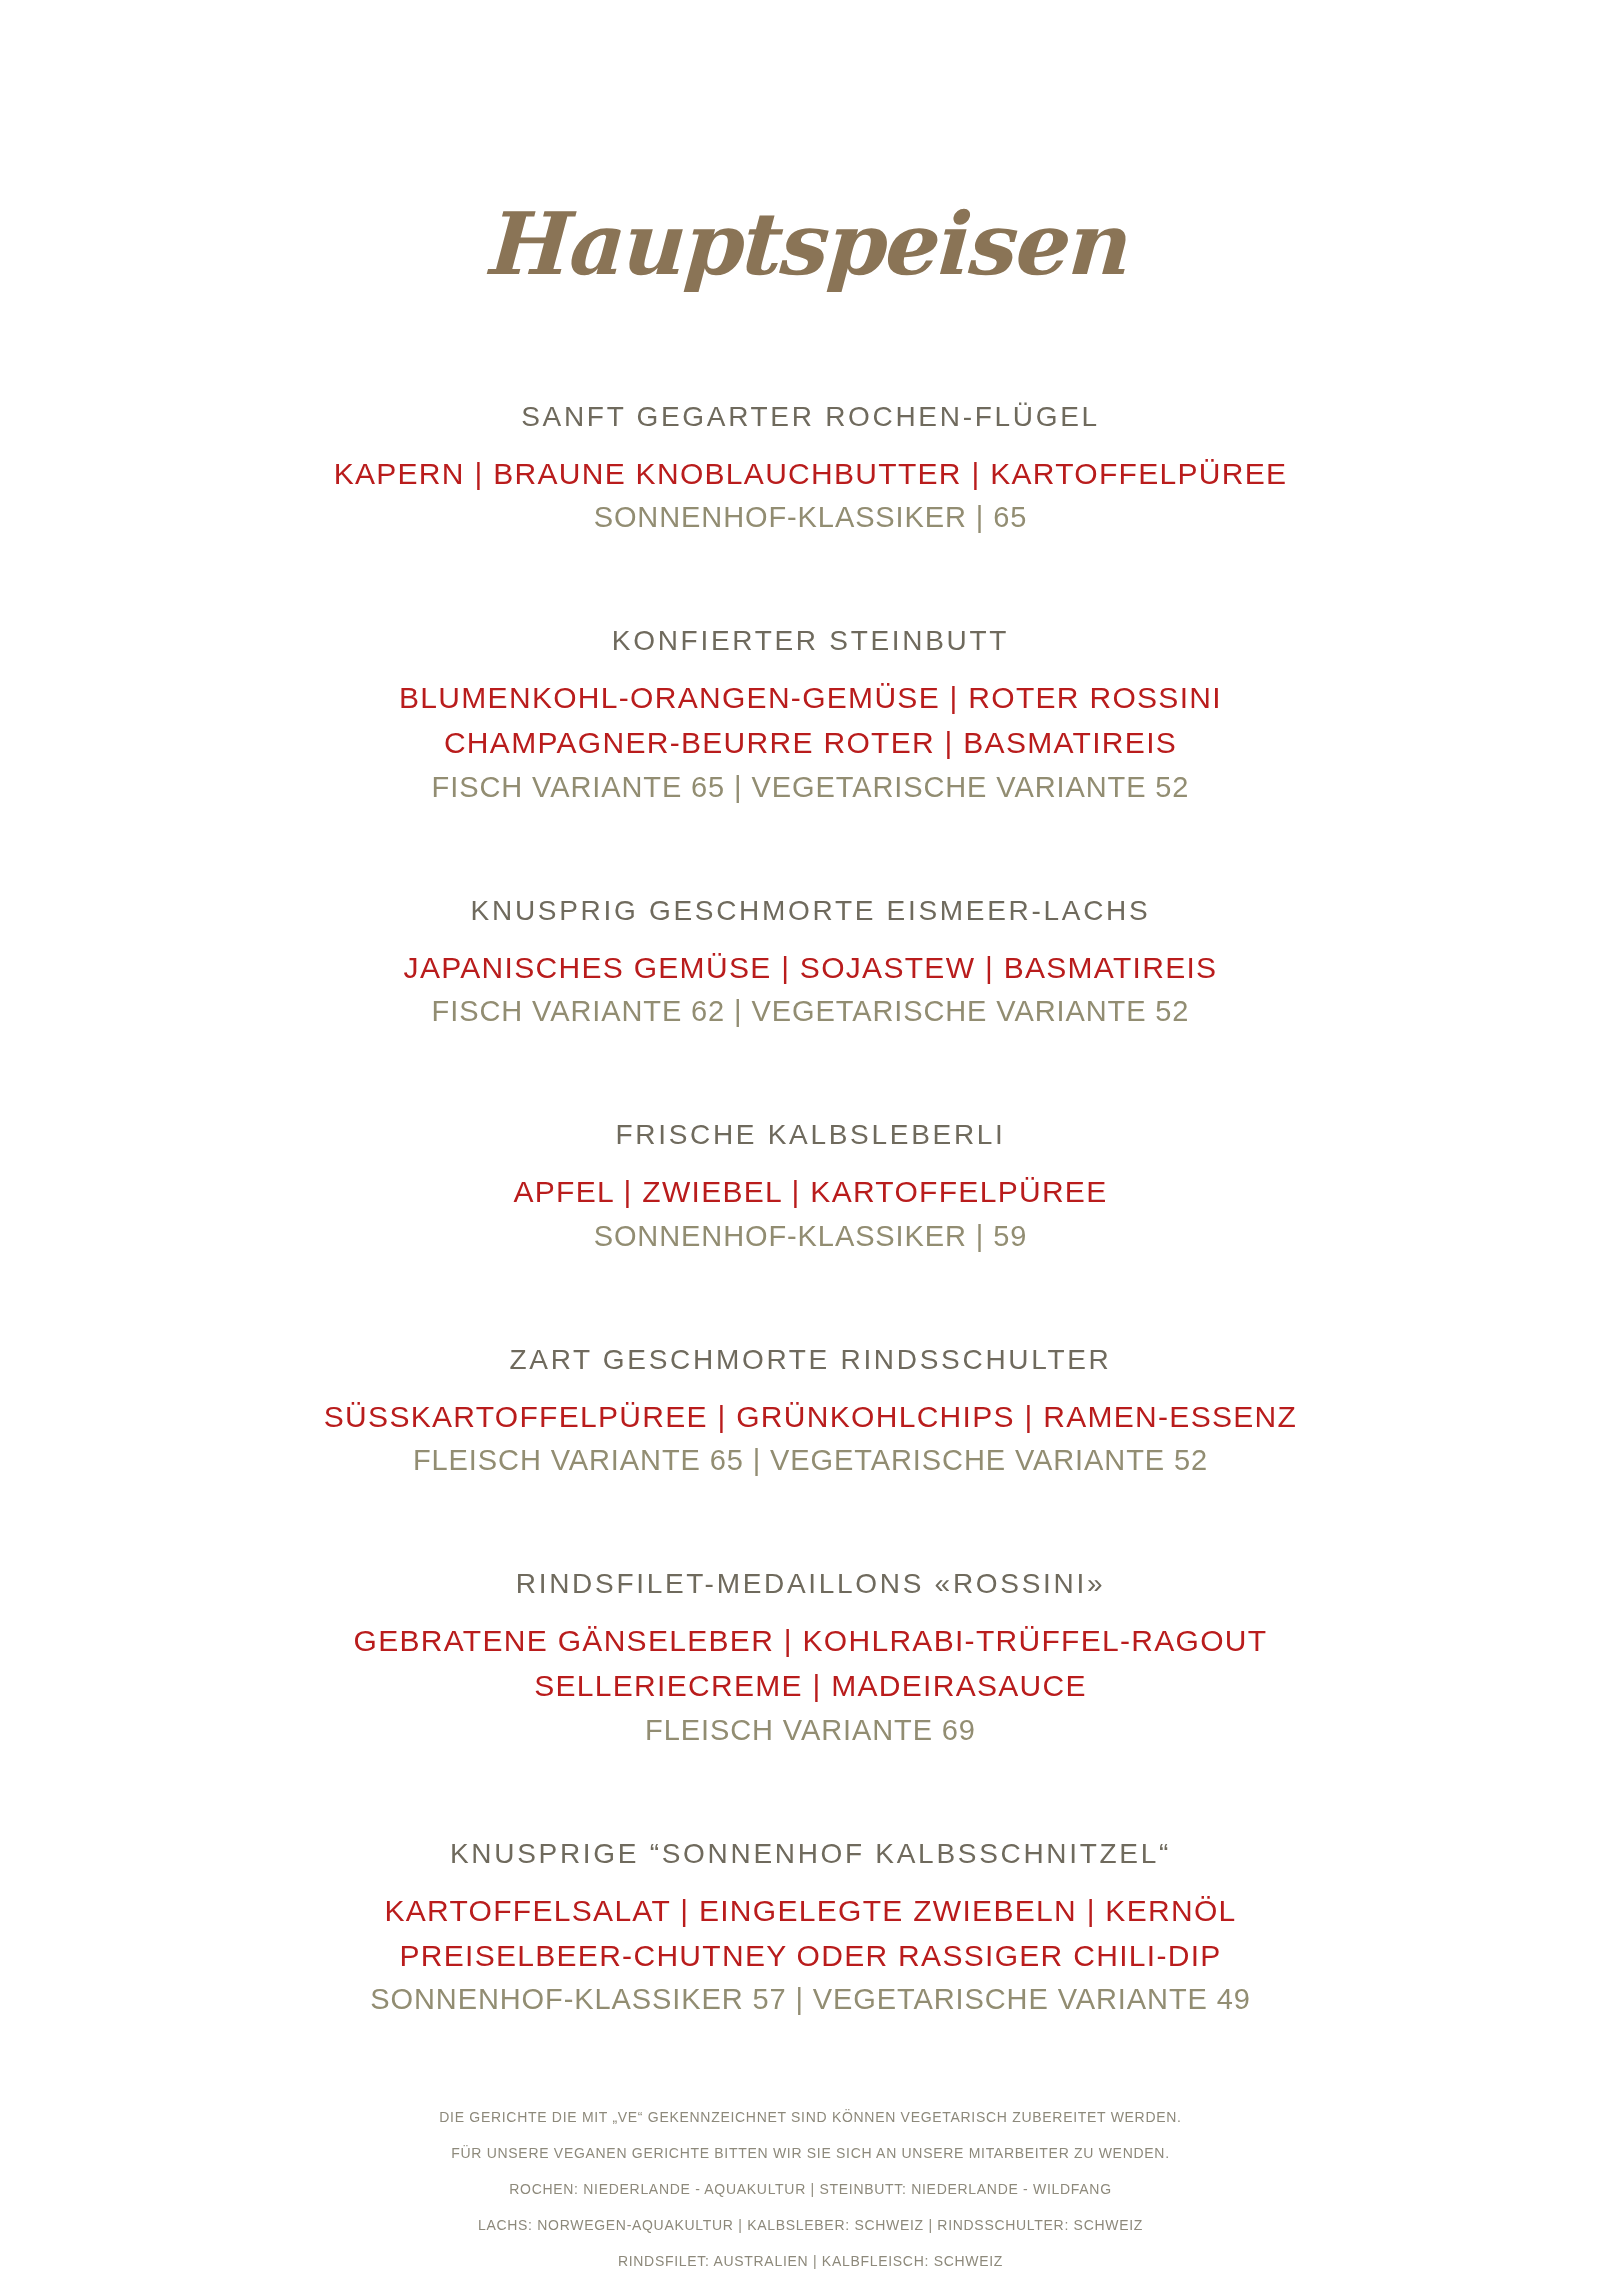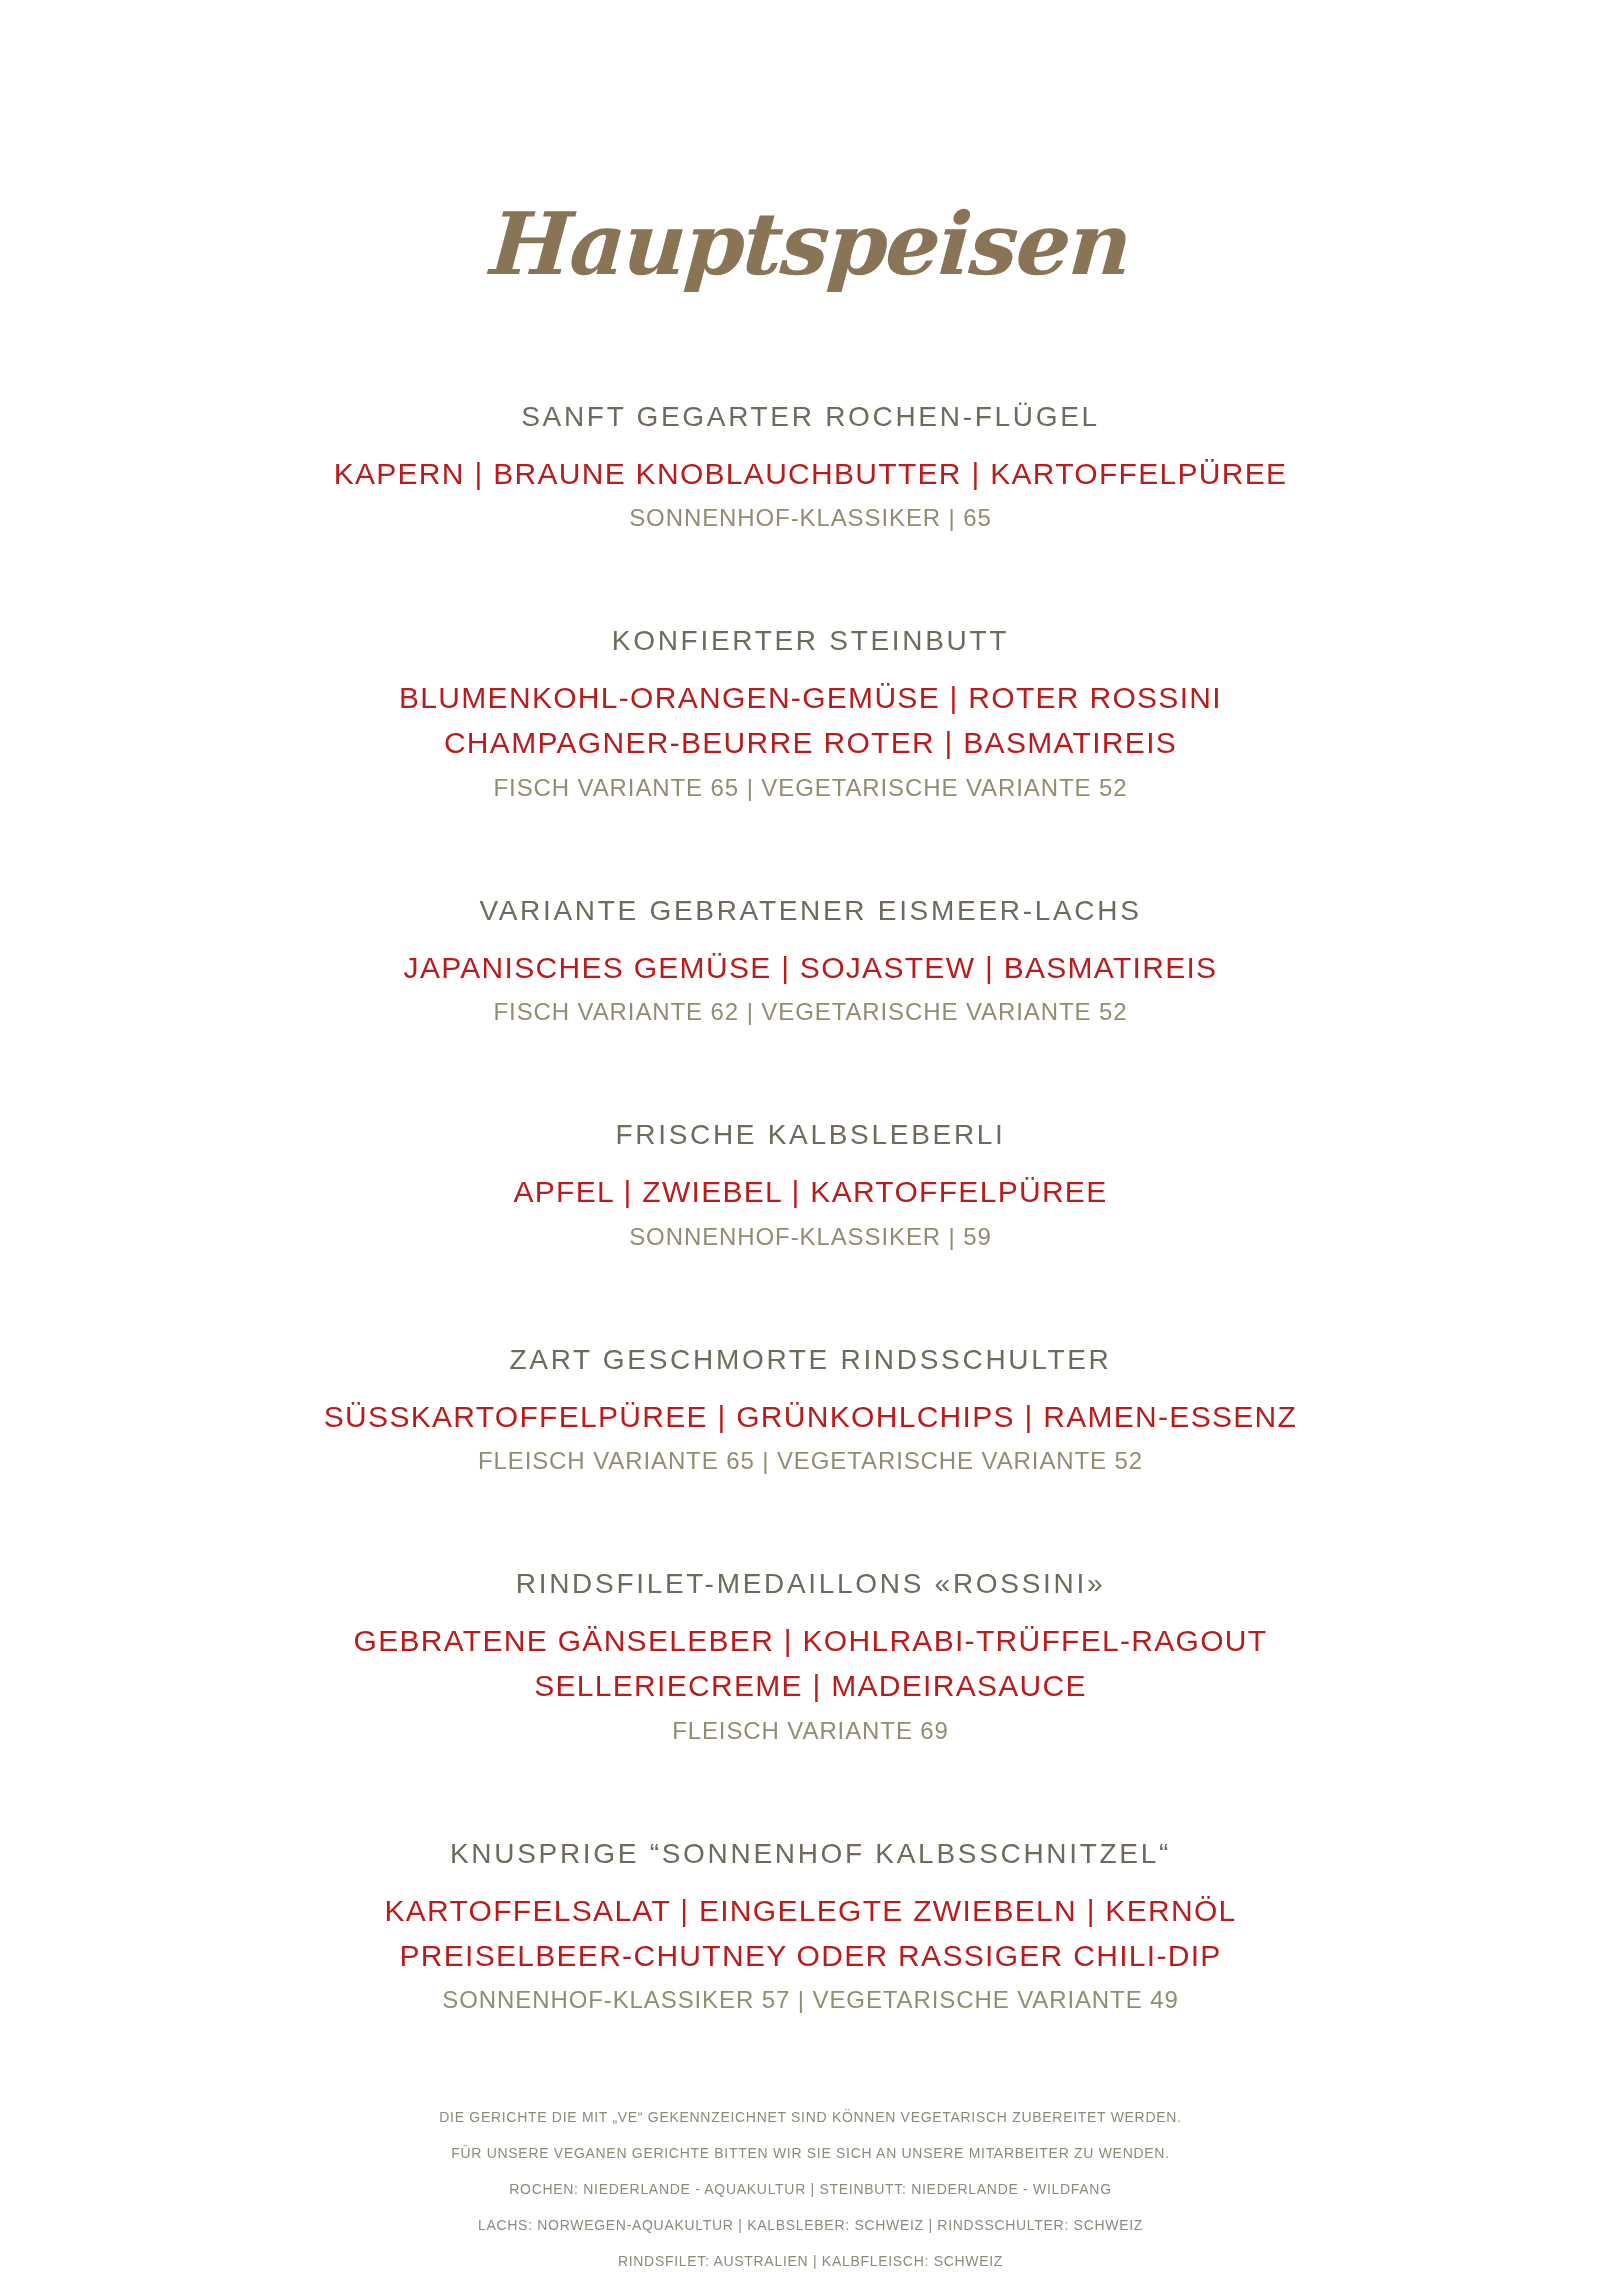--- a/index.html
+++ b/index.html
@@ -43,21 +43,21 @@
   }
   .dish-desc {
     font-size: 30px;
     line-height: 45px;
     font-weight: 300;
     letter-spacing: 1.3px;
     color: #b91c1c;
     margin: 0;
   }
   .dish-variant {
-    font-size: 24px;
+    font-size: 29px;
     line-height: 41px;
     letter-spacing: 0.9px;
     color: #928d72;
     margin: 1.8px 0 0 0;
   }
   .footnotes {
     margin: 50px auto 0 auto;
     width: 1343px;
     font-size: 14px;
     line-height: 36px;
@@ -82,21 +82,21 @@
   </section>
 
   <section class="dish">
     <h2 class="dish-name">KONFIERTER STEINBUTT</h2>
     <p class="dish-desc">BLUMENKOHL-ORANGEN-GEMÜSE | ROTER ROSSINI</p>
     <p class="dish-desc">CHAMPAGNER-BEURRE ROTER | BASMATIREIS</p>
     <p class="dish-variant">FISCH VARIANTE 65 | VEGETARISCHE VARIANTE 52</p>
   </section>
 
   <section class="dish">
-    <h2 class="dish-name">VARIANTE GEBRATENER EISMEER-LACHS</h2>
+    <h2 class="dish-name">KNUSPRIG GESCHMORTE EISMEER-LACHS</h2>
     <p class="dish-desc">JAPANISCHES GEMÜSE | SOJASTEW | BASMATIREIS</p>
     <p class="dish-variant">FISCH VARIANTE 62 | VEGETARISCHE VARIANTE 52</p>
   </section>
 
   <section class="dish">
     <h2 class="dish-name">FRISCHE KALBSLEBERLI</h2>
     <p class="dish-desc">APFEL | ZWIEBEL | KARTOFFELPÜREE</p>
     <p class="dish-variant">SONNENHOF-KLASSIKER | 59</p>
   </section>
 

